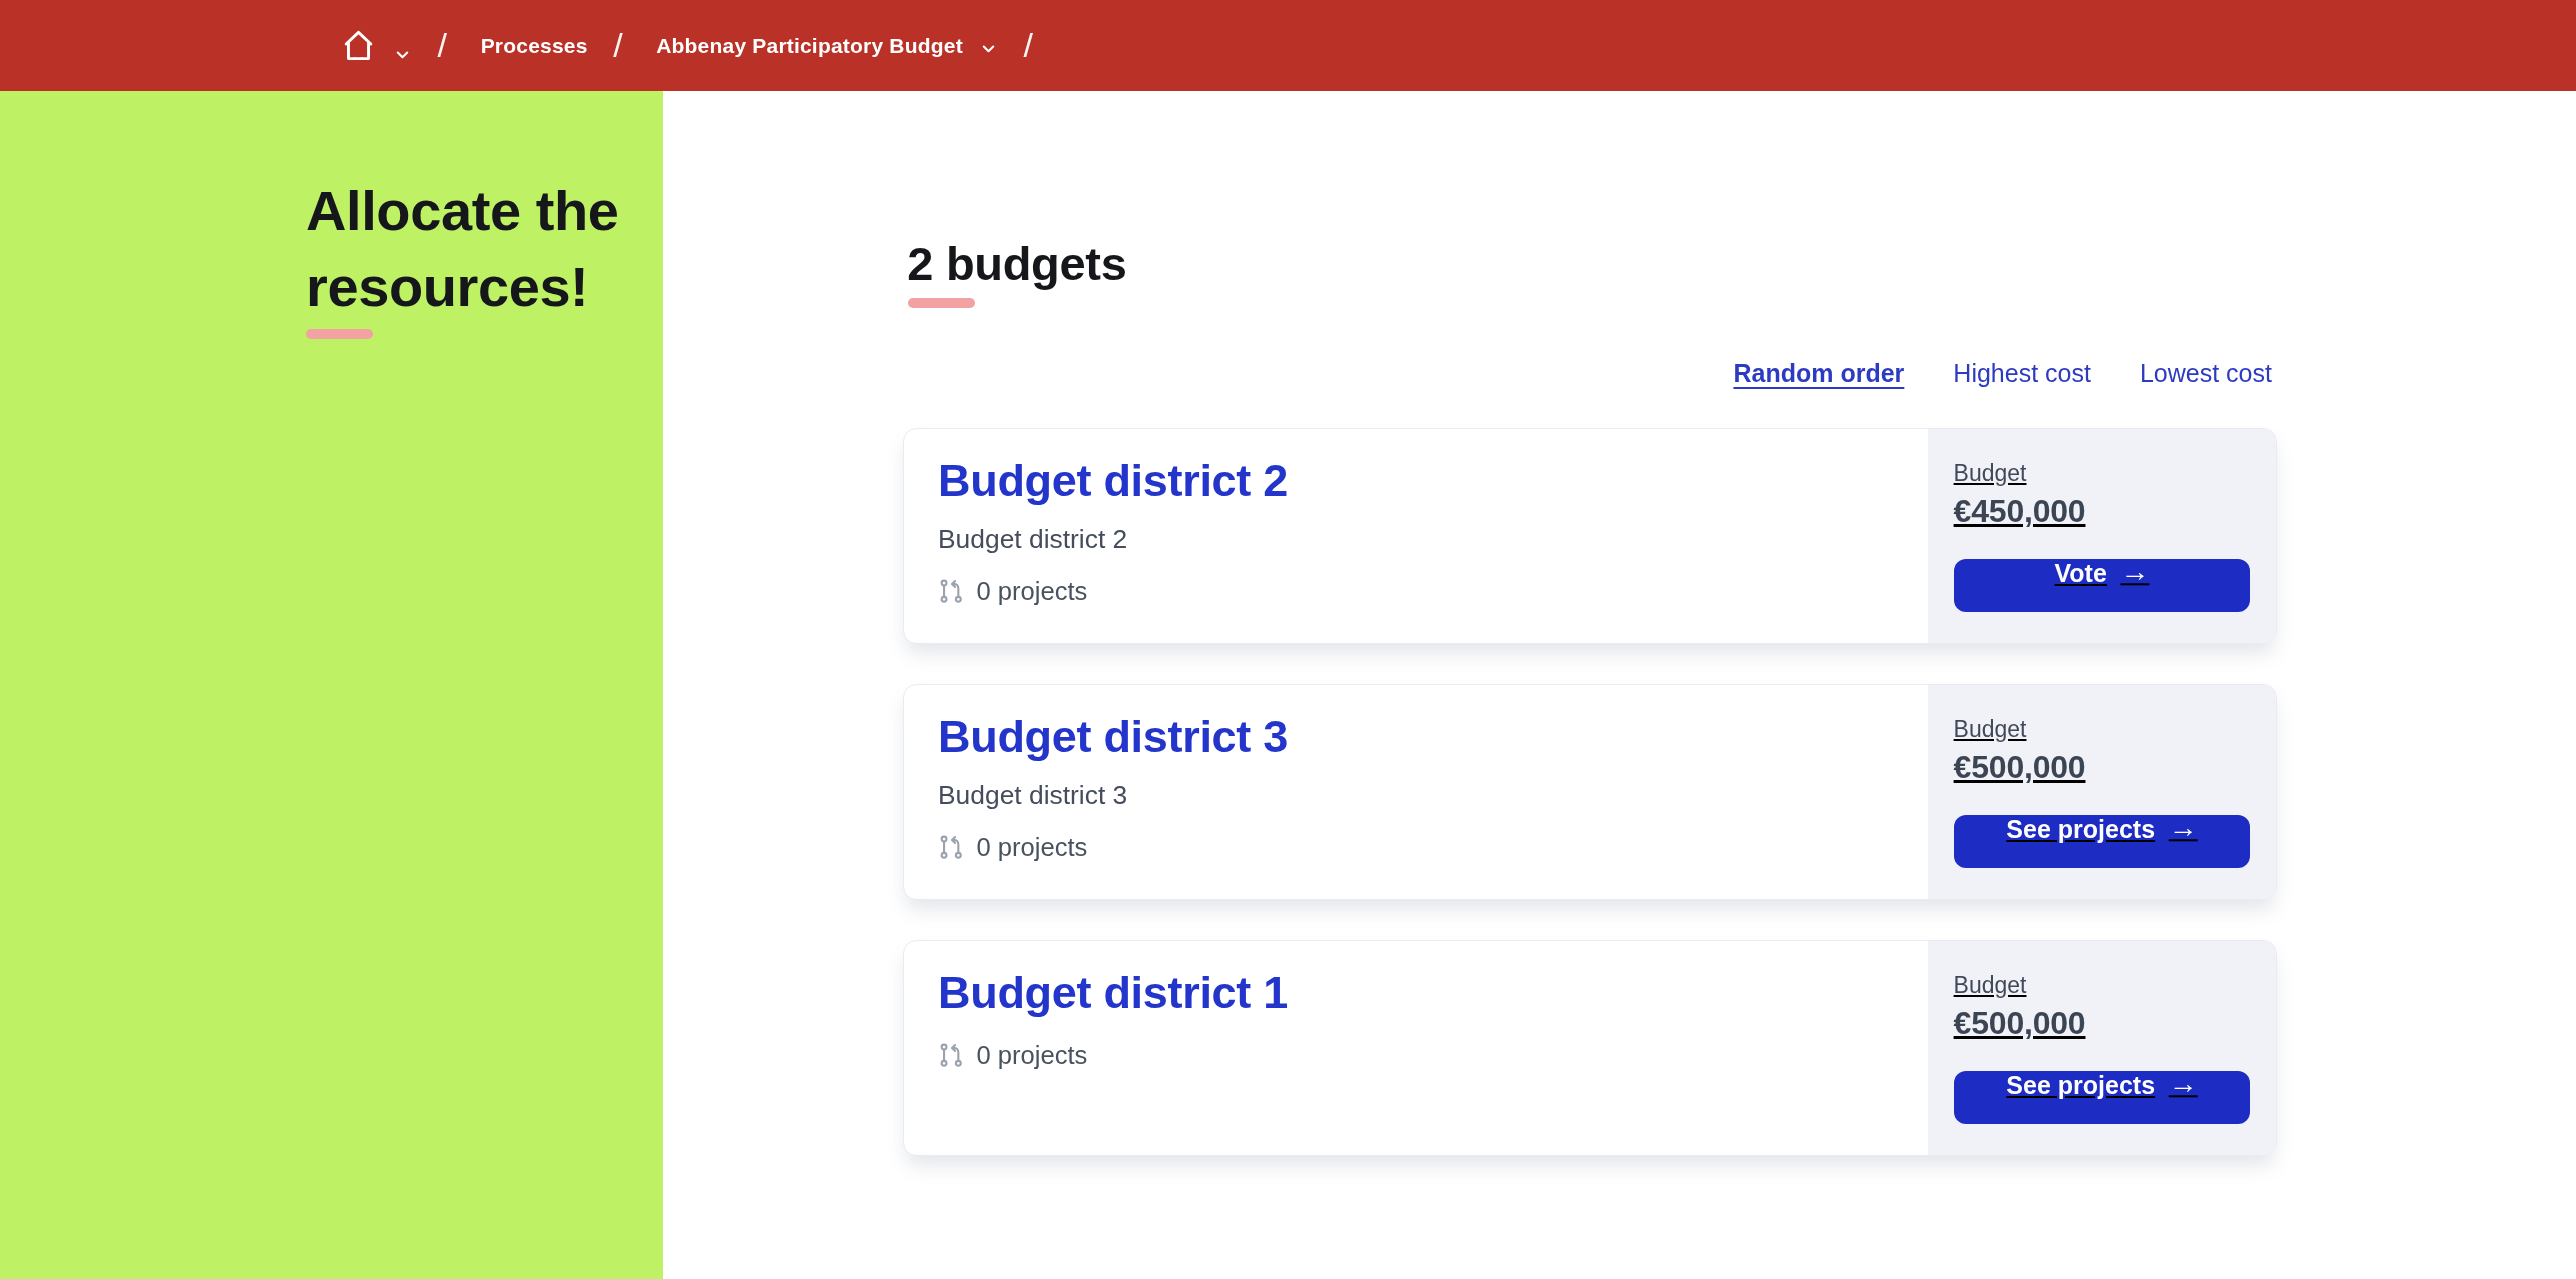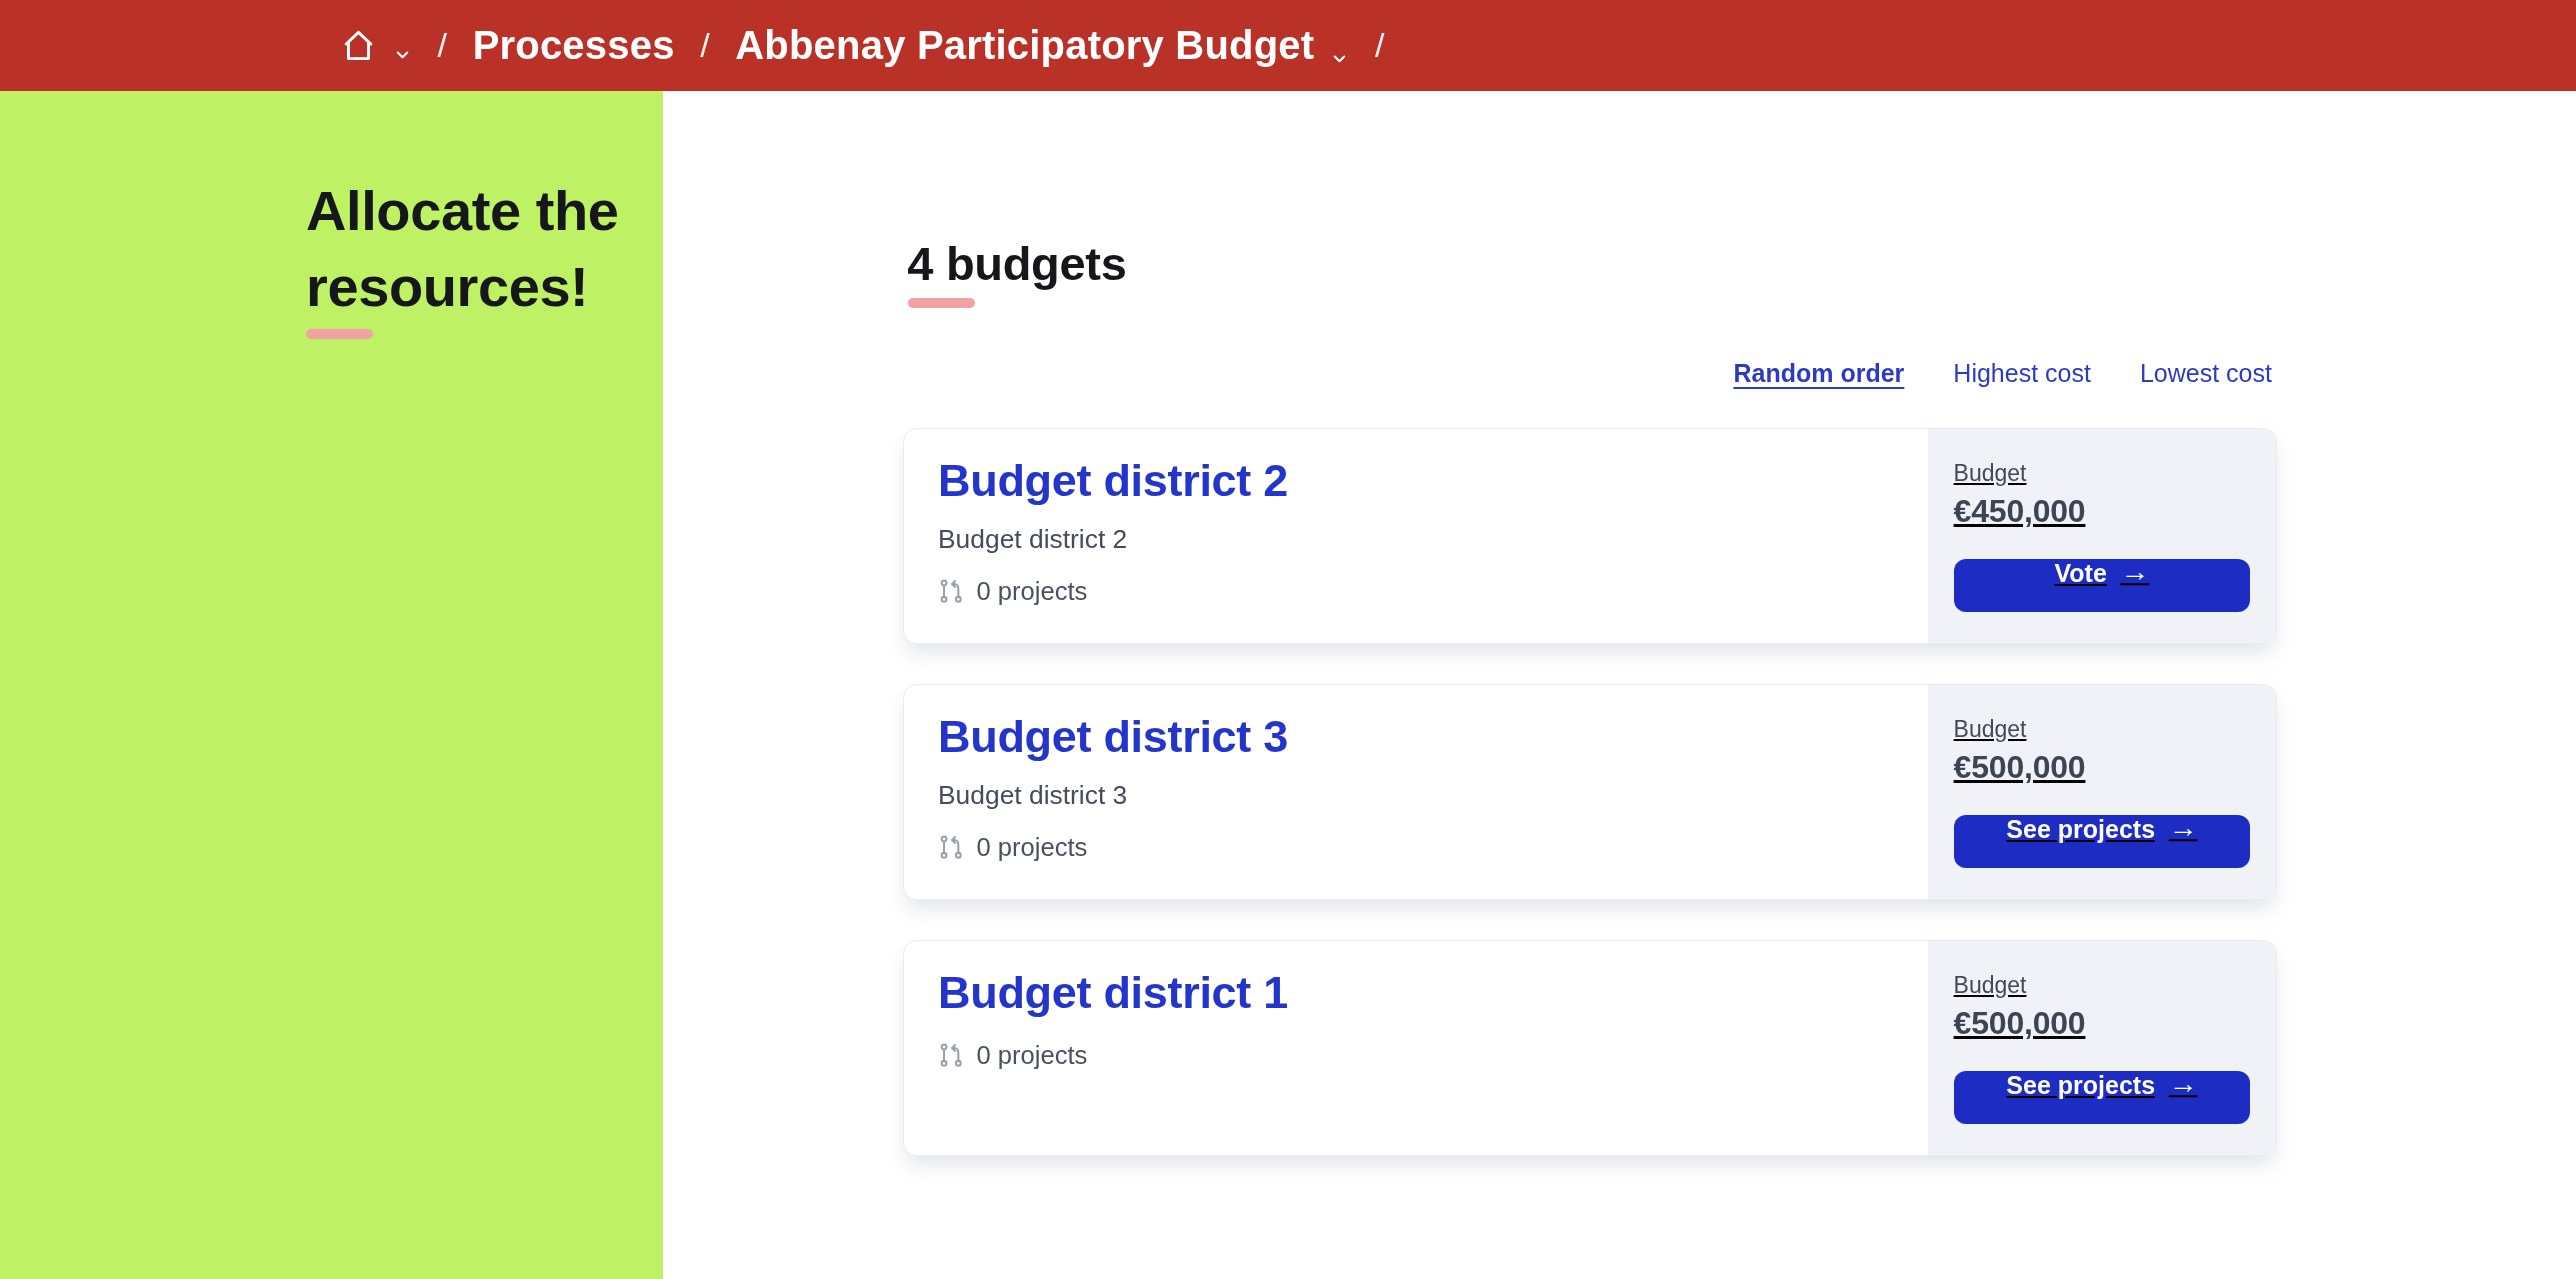--- a/index.html
+++ b/index.html
@@ -19,22 +19,22 @@
     display: flex; align-items: center;
     padding-left: 340px;
     color: #ffffff;
   }
   .crumb-group { display: flex; align-items: flex-end; gap: 16px; cursor: pointer; }
   .crumb-sep {
     font-size: 34px; font-weight: 400; color: #ffffff; opacity: 0.95;
     margin: 0 25.6px;
   }
   .crumb-link {
-    font-size: 40px; font-weight: 600; color: #ffffff; text-decoration: none;
-    letter-spacing: 0.2px; cursor: pointer;
+    font-size: 21px; font-weight: 600; color: #ffffff; text-decoration: none;
+    letter-spacing: 0.2px; cursor: pointer; margin-left: 8px;
   }
   .home-svg, .chev-svg { display: block; }
 
   
   .sidebar {
     position: absolute; top: 91px; left: 0; width: 663px; height: 1188px;
     background: #bef264;
     padding: 82px 68px 0 306px;
   }
   .sidebar h1 {
@@ -134,21 +134,21 @@
       <span class="crumb-sep">/</span>
     </nav>
   </header>
 
   <aside class="sidebar">
     <h1>Allocate the resources!</h1>
     <div class="accent-bar"></div>
   </aside>
 
   <main class="main-col">
-    <h2>4 budgets</h2>
+    <h2>2 budgets</h2>
     <div class="accent-bar"></div>
 
     <div class="sort-row">
       <a class="sort-link active">Random order</a>
       <a class="sort-link">Highest cost</a>
       <a class="sort-link">Lowest cost</a>
     </div>
 
     <div class="cards">
 

